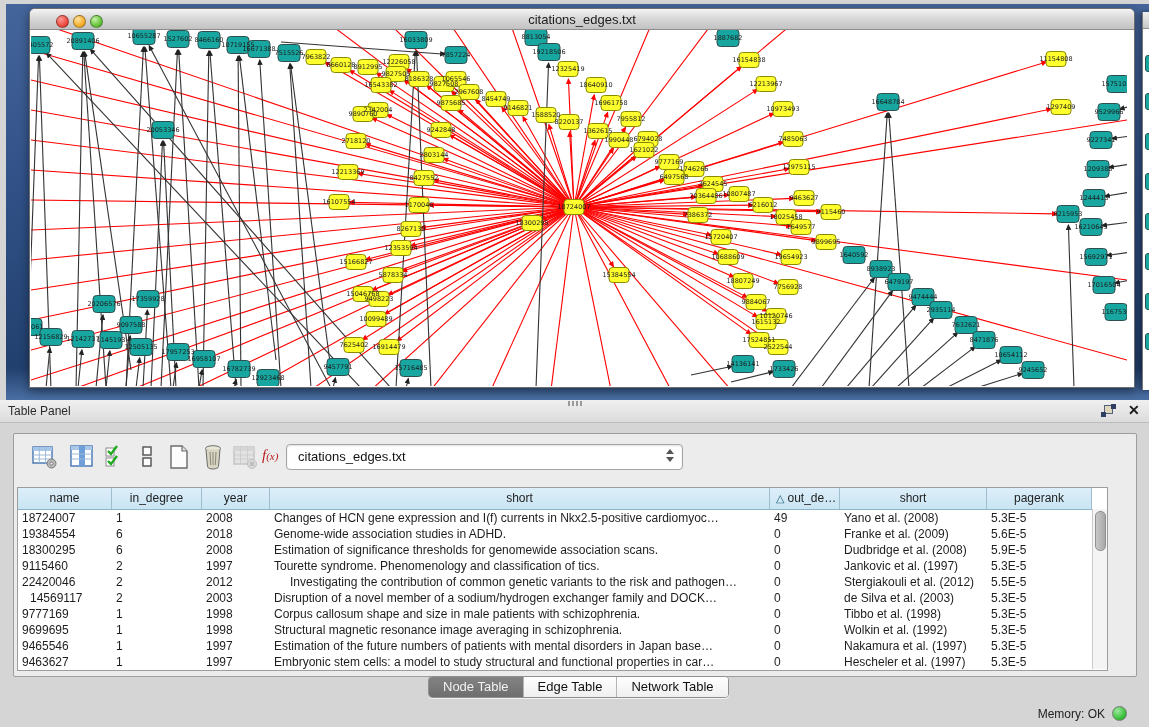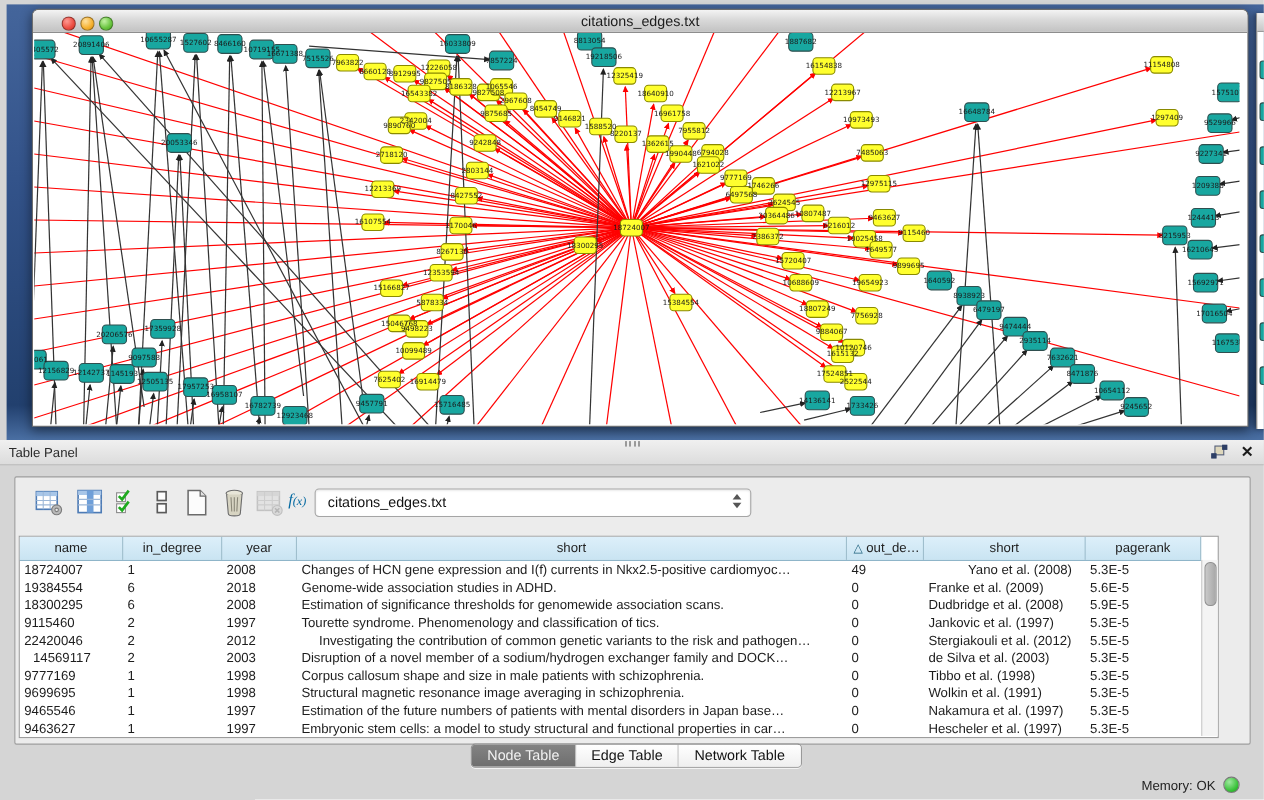--- a/index.html
+++ b/index.html
@@ -597,21 +597,21 @@
         <path d="M6 5.5 l1.5 17 a5.5 2.5 0 0 0 11 0 l1.5 -17" fill="#d7d4c2" stroke="#6b6b6b"></path>
         <path d="M10 8 l.7 13 M13 8 v13 M16 8 l-.7 13" stroke="#8a8778" fill="none"></path>
       </svg>
       <svg class="tbtn" style="left:218px;opacity:.45" viewBox="0 0 26 26">
         <rect x="2" y="3" width="20" height="17" fill="#d8d8d8" stroke="#909090" stroke-width="1.4"></rect>
         <rect x="2" y="3" width="20" height="4" fill="#bdbdbd"></rect>
         <path d="M8.5 3 v17 M15.5 3 v17 M2 11 h20 M2 15 h20" stroke="#a8a8a8"></path>
         <circle cx="20" cy="20" r="4.5" fill="#c6c6c6" stroke="#8a8a8a"></circle>
         <path d="M18 18 l4 4 M22 18 l-4 4" stroke="#777" stroke-width="1.4"></path>
       </svg>
-      <div class="tbtn" style="left:248px;top:13px;font-family:'Liberation Serif',serif;font-size:15px;color:#0369a1"><i>f</i><span style="font-size:11px"><i>(x)</i></span></div>
+      <div class="tbtn" style="left:248px;top:13px;font-family:'Liberation Serif',serif;font-size:15px;color:#b91c1c"><i>f</i><span style="font-size:11px"><i>(x)</i></span></div>
       <div id="dd-source">
         <div id="dd-text">citations_edges.txt</div>
         <div id="dd-stepper">
           <div class="up"></div>
             <div class="dn"></div>
         </div>
       </div>
     </div>
 
     <div id="table-wrap">
@@ -624,21 +624,21 @@
           <div class="th" style="left: 822px; width: 147px;">short</div>
           <div class="th" style="left: 969px; width: 105px;">pagerank</div>
         </div>
       <div id="tbody">
           <div class="tr" style="top: 0px;">
             <div class="td" style="left: 0px; width: 94px;">18724007</div>
             <div class="td" style="left: 94px; width: 90px;">1</div>
             <div class="td" style="left: 184px; width: 68px;">2008</div>
             <div class="td" style="left: 252px; width: 500px;">Changes of HCN gene expression and I(f) currents in Nkx2.5-positive cardiomyoc…</div>
             <div class="td" style="left: 752px; width: 70px;">49</div>
-            <div class="td" style="left: 822px; width: 147px; margin-left: 36px;">Yano et al. (2008)</div>
+            <div class="td" style="left: 822px; width: 147px;">Yano et al. (2008)</div>
             <div class="td" style="left: 969px; width: 105px;">5.3E-5</div>
           </div>
           <div class="tr" style="top: 16px;">
             <div class="td" style="left: 0px; width: 94px;">19384554</div>
             <div class="td" style="left: 94px; width: 90px;">6</div>
             <div class="td" style="left: 184px; width: 68px;">2018</div>
             <div class="td" style="left: 252px; width: 500px;">Genome-wide association studies in ADHD.</div>
             <div class="td" style="left: 752px; width: 70px;">0</div>
             <div class="td" style="left: 822px; width: 147px;">Franke et al. (2009)</div>
             <div class="td" style="left: 969px; width: 105px;">5.6E-5</div>
@@ -687,21 +687,21 @@
             <div class="td" style="left: 752px; width: 70px;">0</div>
             <div class="td" style="left: 822px; width: 147px;">Tibbo et al. (1998)</div>
             <div class="td" style="left: 969px; width: 105px;">5.3E-5</div>
           </div>
           <div class="tr" style="top: 112px;">
             <div class="td" style="left: 0px; width: 94px;">9699695</div>
             <div class="td" style="left: 94px; width: 90px;">1</div>
             <div class="td" style="left: 184px; width: 68px;">1998</div>
             <div class="td" style="left: 252px; width: 500px;">Structural magnetic resonance image averaging in schizophrenia.</div>
             <div class="td" style="left: 752px; width: 70px;">0</div>
-            <div class="td" style="left: 822px; width: 147px;">Wolkin et al. (1991)</div>
+            <div class="td" style="left: 822px; width: 147px;">Wolkin et al. (1992)</div>
             <div class="td" style="left: 969px; width: 105px;">5.3E-5</div>
           </div>
           <div class="tr" style="top: 128px;">
             <div class="td" style="left: 0px; width: 94px;">9465546</div>
             <div class="td" style="left: 94px; width: 90px;">1</div>
             <div class="td" style="left: 184px; width: 68px;">1997</div>
             <div class="td" style="left: 252px; width: 500px;">Estimation of the future numbers of patients with mental disorders in Japan base…</div>
             <div class="td" style="left: 752px; width: 70px;">0</div>
             <div class="td" style="left: 822px; width: 147px;">Nakamura et al. (1997)</div>
             <div class="td" style="left: 969px; width: 105px;">5.3E-5</div>

